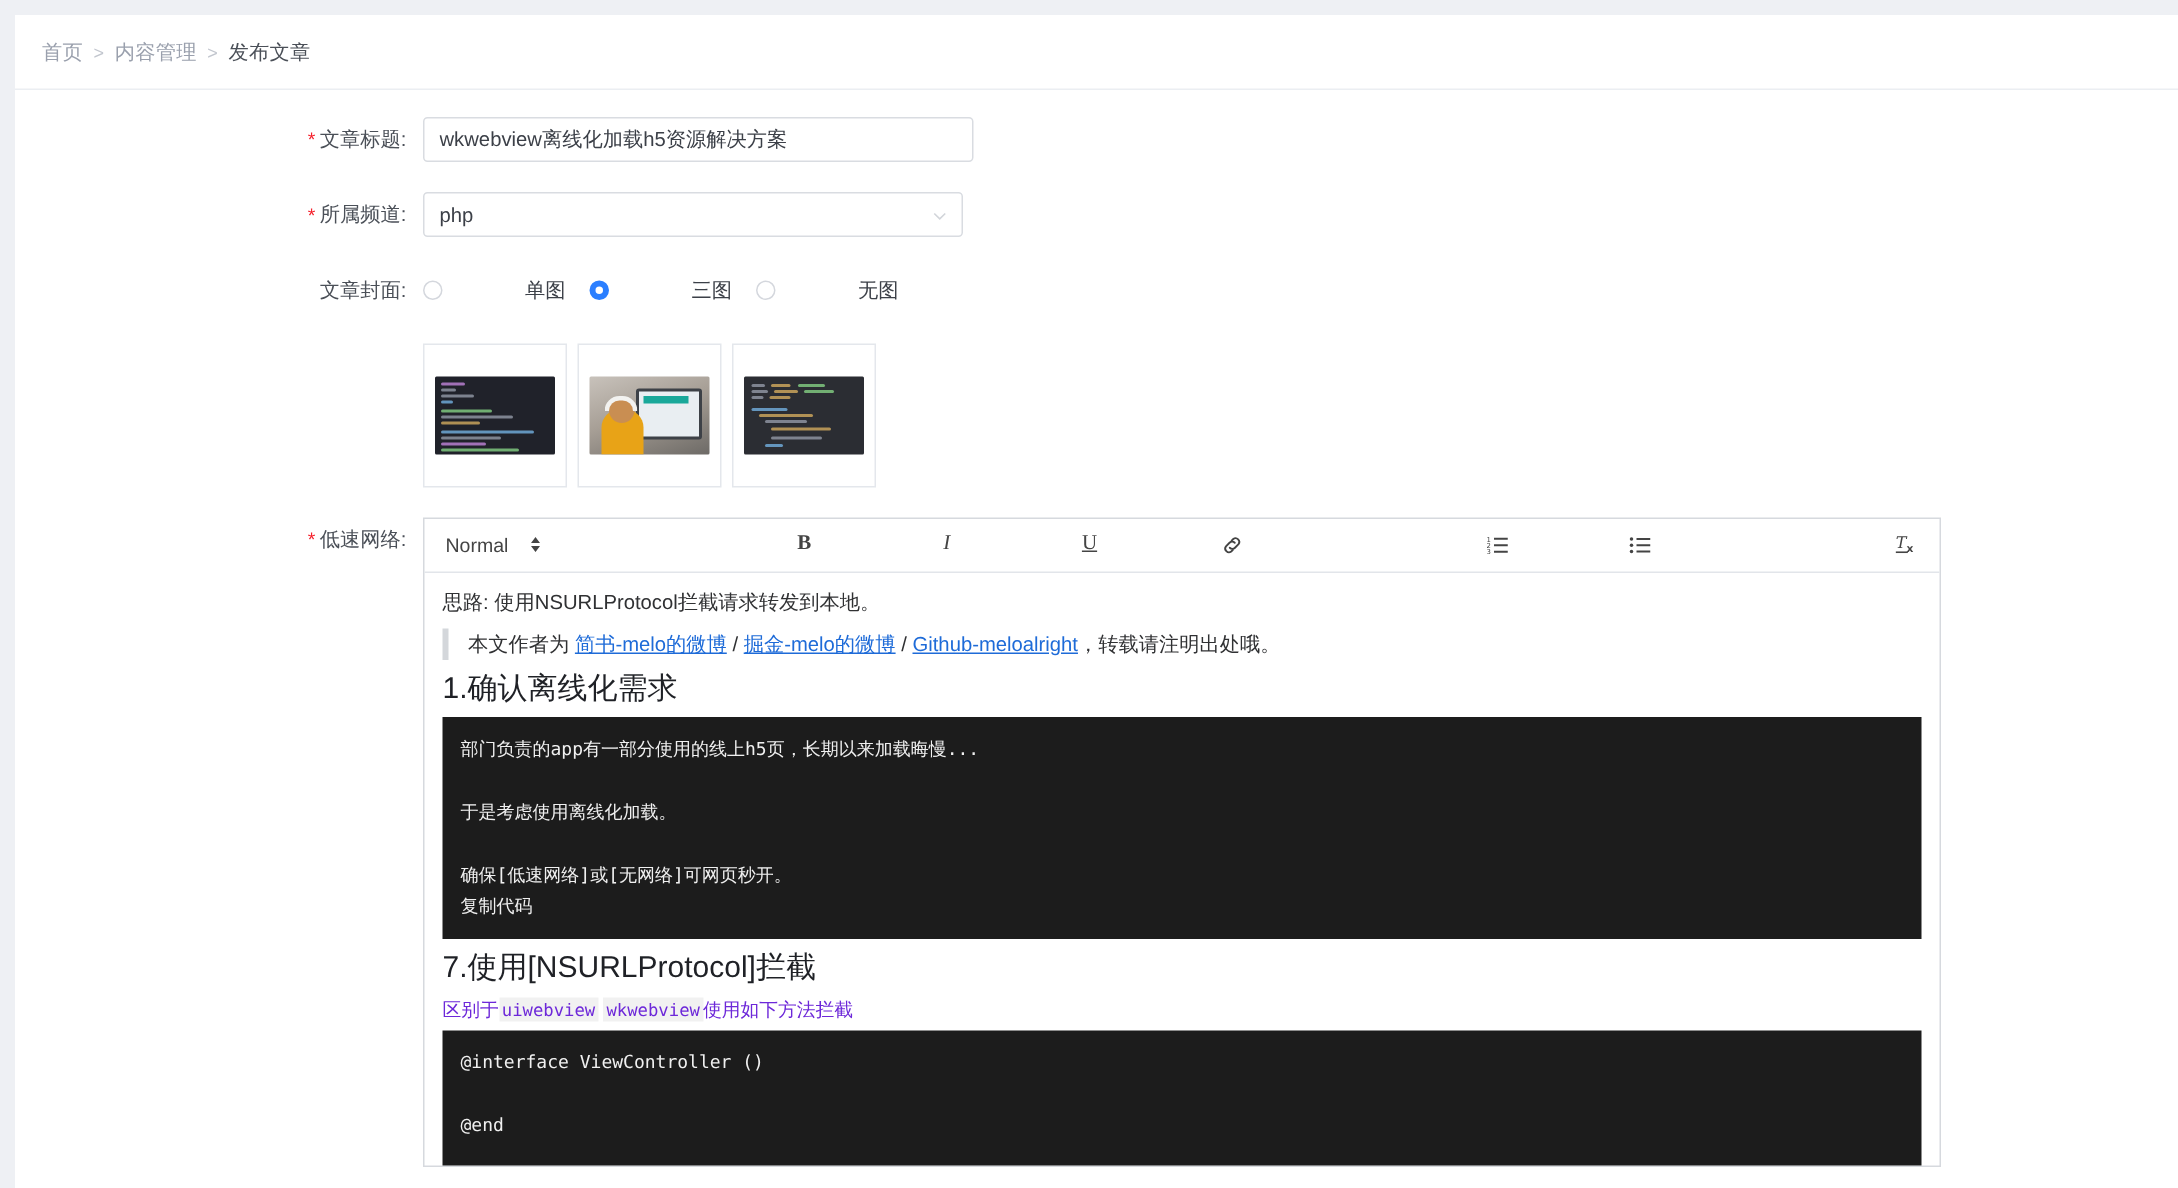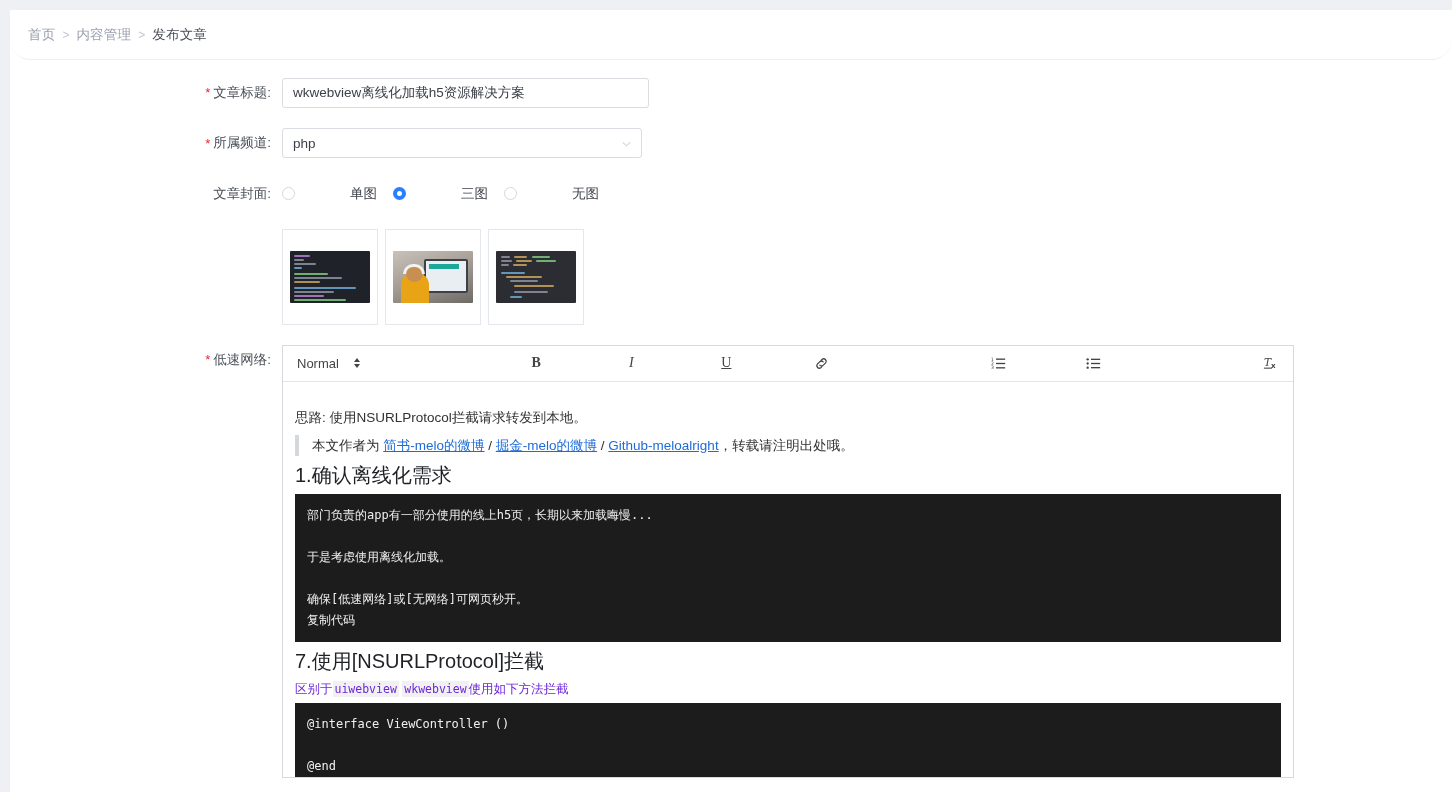--- a/index.html
+++ b/index.html
@@ -26,21 +26,20 @@
   }
   
   .breadcrumb-bar {
     height: 50px;
     background: #ffffff;
     border-bottom: 1px solid #ebeef2;
     display: flex;
     align-items: center;
     padding-left: 18px;
     box-sizing: border-box;
-    border-radius: 21px;
   }
   .crumb {
     font-size: 13.5px;
     color: #9aa0ad;
     letter-spacing: .2px;
   }
   .crumb.current {
     color: #4b5058;
   }
   .crumb-sep {
@@ -281,21 +280,21 @@
   .editor-body {
     height: 395px;
     overflow: hidden;
     padding: 10px 12px 0 12px;
     box-sizing: border-box;
   }
   .p-line {
     font-size: 13.5px;
     line-height: 1.55;
     color: #303133;
-    margin: 16px 0 6px 0;
+    margin: 0 0 6px 0;
   }
   .blockquote {
     border-left: 4px solid #d4d7db;
     padding-left: 13px;
     margin: 0 0 4px 0;
     font-size: 13.5px;
     line-height: 1.6;
     color: #303133;
   }
   .blockquote a {

